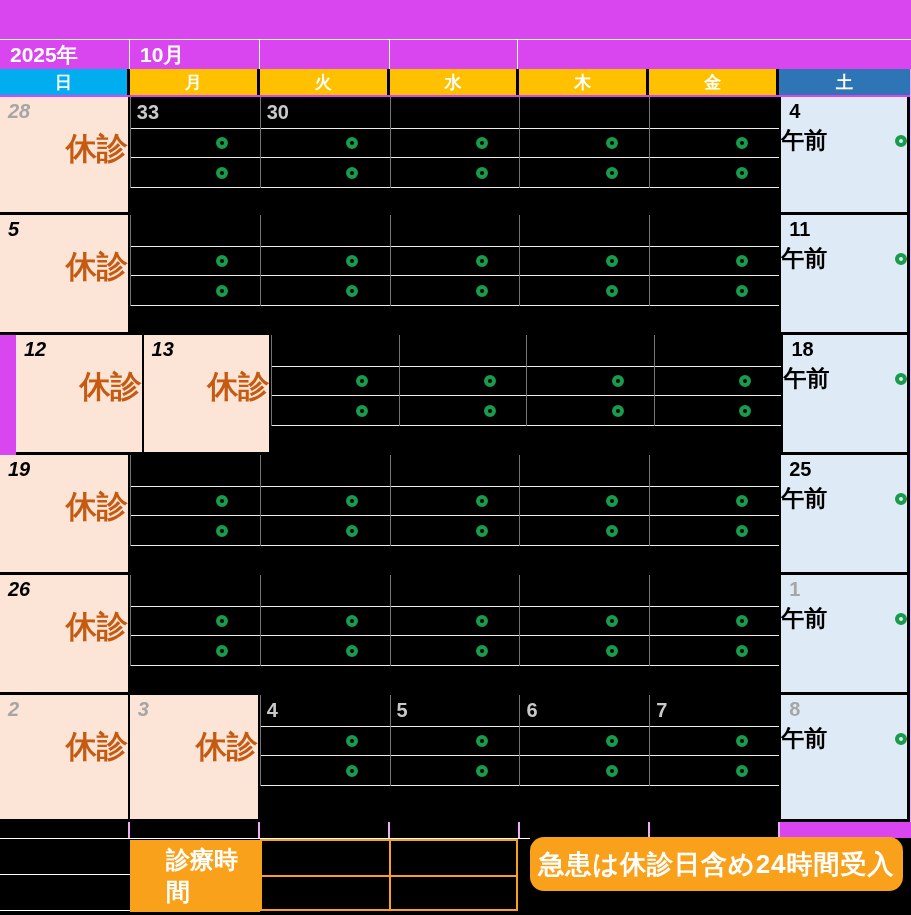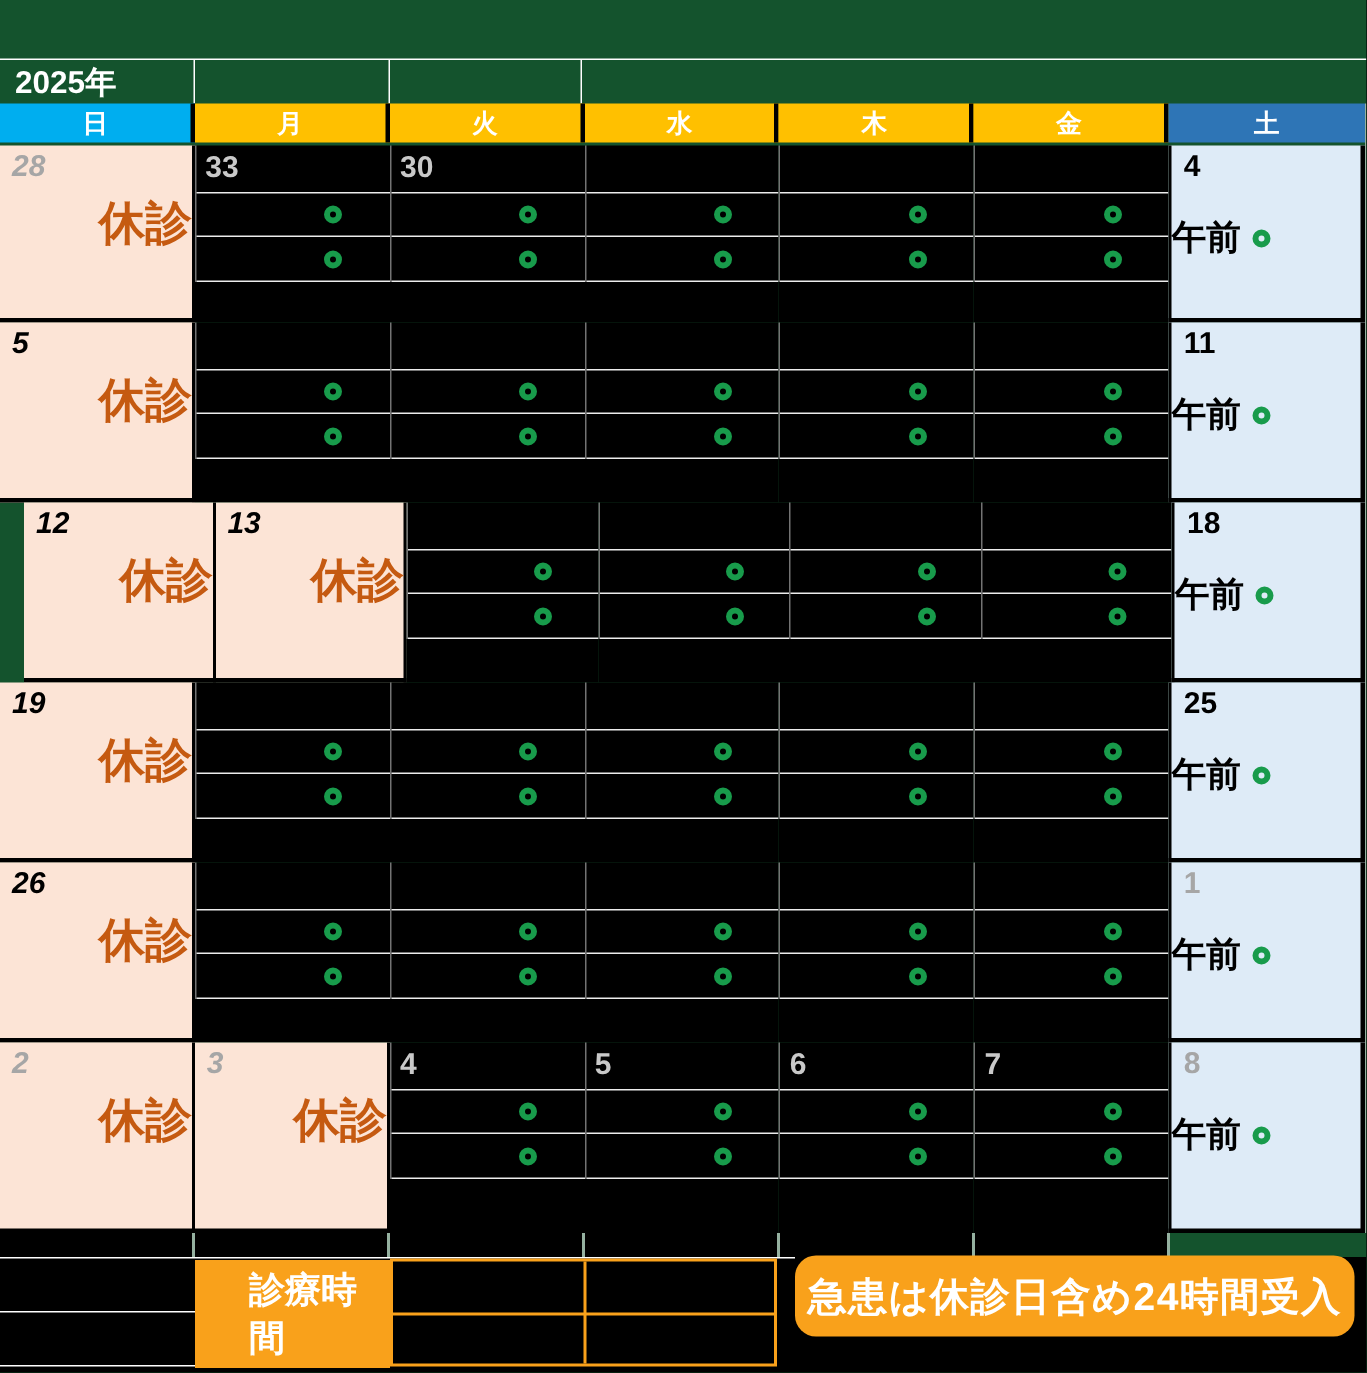--- a/index.html
+++ b/index.html
@@ -1,17 +1,17 @@
 <!DOCTYPE html>
 <html><head>
 <meta charset="utf-8">
 <style>
   html,body{margin:0;padding:0;background:#000;}
   *{box-sizing:border-box;}
-  .page{position:relative;width:911px;height:915px;background:#14532d;
+  .page{position:relative;width:911px;height:915px;background:#d946ef;
         font-family:"Liberation Sans","DejaVu Sans",sans-serif;overflow:hidden;}
   
   .top-bar{height:40px;border-bottom:1px solid #fff;}
   
   .year-row{display:flex;height:29px;align-items:center;}
   .year-cell{width:130px;height:100%;display:flex;align-items:center;padding-left:10px;
              border-right:1px solid #fff;color:#fff;font-weight:bold;font-size:21px;}
   .year-cell.empty{padding-left:0;}
   .year-fill{flex:1;height:100%;border-left:1px solid #fff;}
   
@@ -25,21 +25,21 @@
   .week{display:flex;}
   .cell{width:130px;height:100%;position:relative;}
   .week .cell:last-child{width:131px;}
   
   .cell.closed{background:#FCE4D6;border-right:2px solid #000;border-bottom:3px solid #000;}
   .cell.closed .date{padding:3px 0 0 8px;font-weight:bold;font-size:20px;color:#000;font-style:italic;}
   .closed-label{margin-top:5px;text-align:right;font-weight:bold;font-size:31px;color:#C55A11;}
   
   .cell.sat{background:#DEEBF7;border-left:2px solid #000;border-right:3px solid #000;border-bottom:3px solid #000;}
   .cell.sat .date{padding:3px 0 0 8px;font-weight:bold;font-size:20px;color:#000;}
-  .am-row{margin-top:20px;display:flex;align-items:center;justify-content:flex-start;gap:8px;}
+  .am-row{margin-top:2px;display:flex;align-items:center;justify-content:space-between;gap:8px;}
   .am-label{font-weight:bold;font-size:23px;color:#000;}
   
   .cell.open{background:#000;}
   .lines{border-left:1px solid rgba(255,255,255,.45);}
   .sub{display:flex;align-items:center;justify-content:center;border-bottom:1px solid #ececec;}
   .sub.date-sub{height:32px;justify-content:flex-start;padding-left:6px;}
   .sub.am-sub{height:29px;}
   .sub.pm-sub{height:30px;}
   .sub .ring{transform:translateX(27px);}
   .cell.open .date{font-weight:bold;font-size:20px;color:transparent;}
@@ -67,20 +67,21 @@
 </style>
 </head>
 <body>
 
 <div class="page">
 
   <div class="top-bar"></div>
 
   <div class="year-row">
     <div class="year-cell">2025年</div>
+    <div class="year-cell">10月</div>
     <div class="year-cell empty"></div>
     <div class="year-cell empty" style="width:128px;"></div>
     <div class="year-fill" style="border-left:0;border-right:0;"></div>
   </div>
 
   <div class="cal">
     <div class="dow-row">
         <div class="dow" style="background: rgb(0, 174, 239);">日</div>
         <div class="dow" style="background: rgb(255, 192, 0);">月</div>
         <div class="dow" style="background: rgb(255, 192, 0);">火</div>

